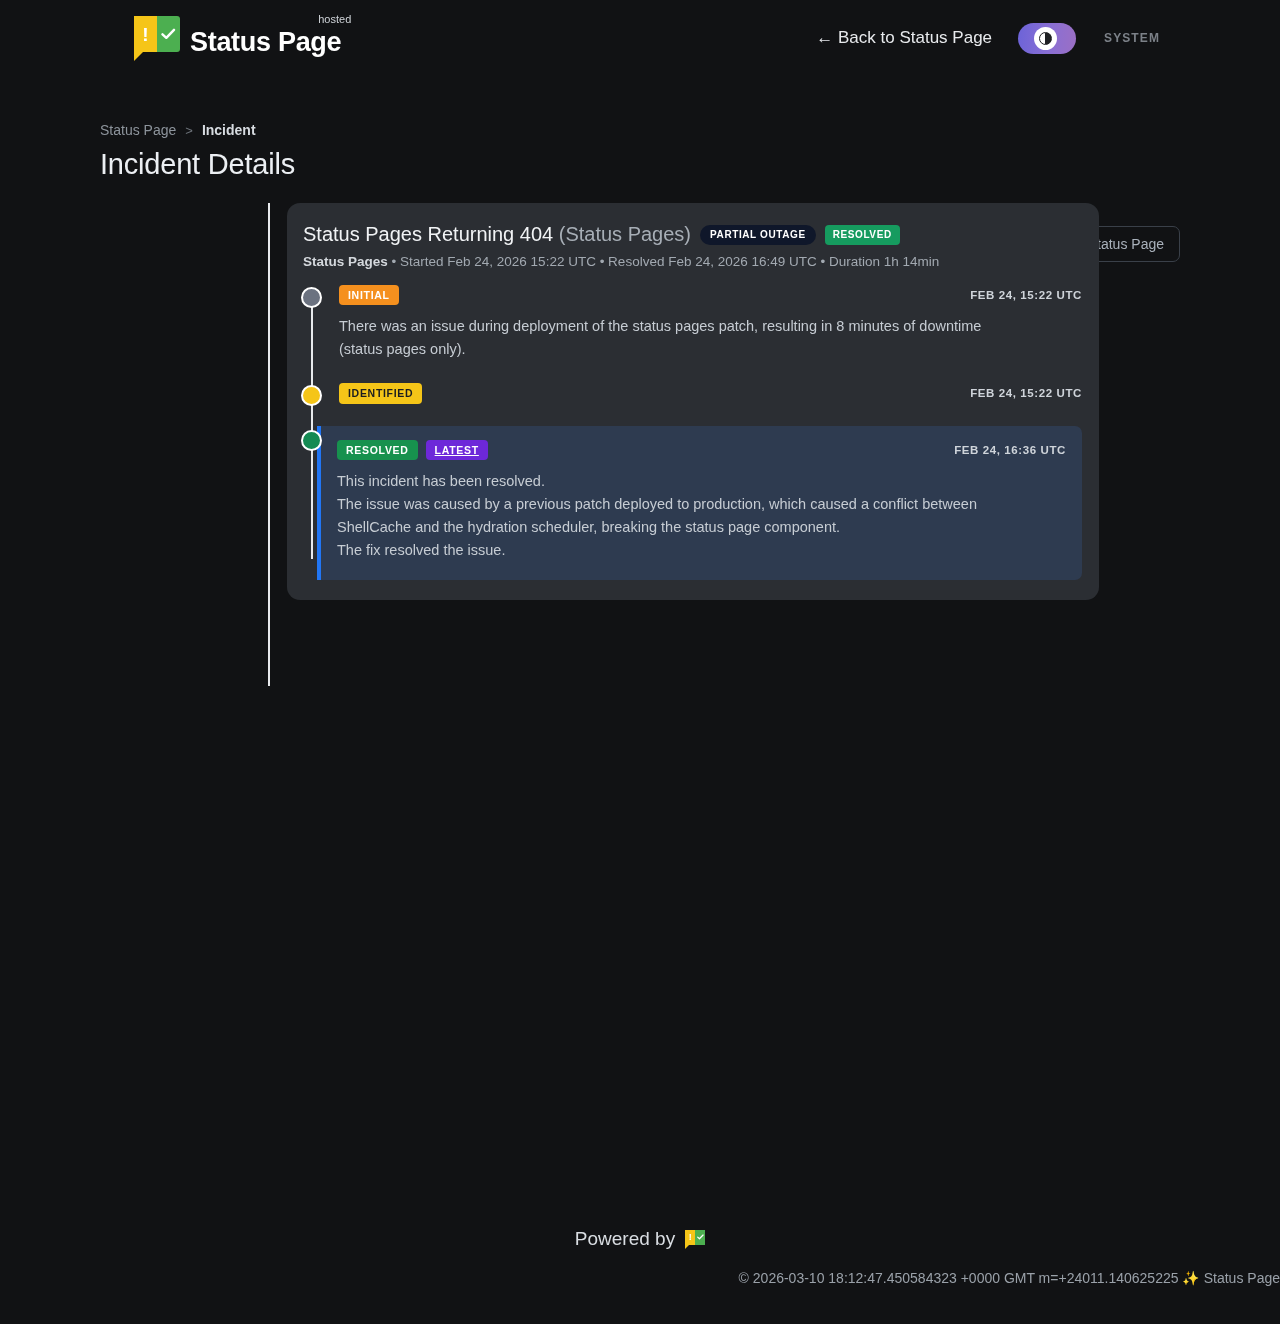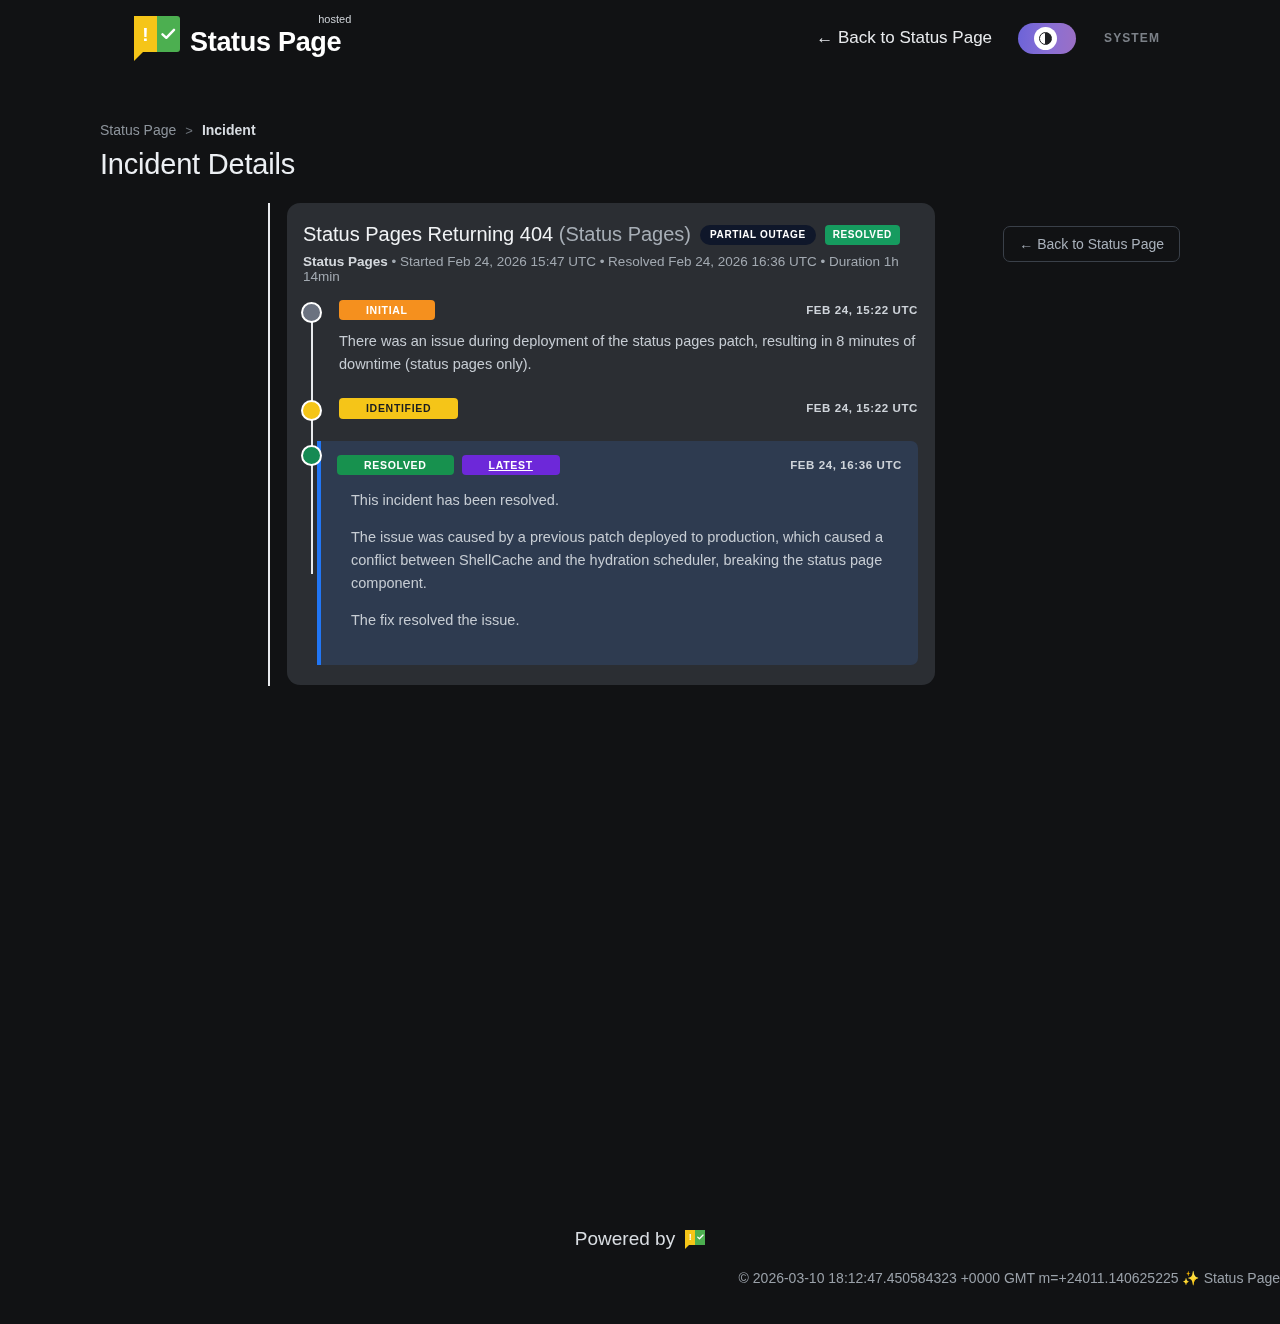--- a/index.html
+++ b/index.html
@@ -168,21 +168,21 @@
     left: 268px;
     top: 0;
     width: 2px;
     height: 483px;
     background: #e8eaed;
   }
 
   .incident-card {
     position: relative;
     margin-left: 187px;
-    width: 648px;
+    width: 812px;
     background: #2b2e33;
     border-radius: 13px;
     padding: 20px 17px 20px 14px;
   }
 
   .incident-title-row {
     display: flex;
     align-items: center;
     flex-wrap: wrap;
     gap: 9px;
@@ -258,21 +258,21 @@
     align-items: center;
     justify-content: space-between;
   }
 
   .tag {
     display: inline-block;
     font-size: 10.5px;
     font-weight: 700;
     letter-spacing: 0.7px;
     color: #ffffff;
-    padding: 4px 27px;
+    padding: 4px 9px;
     border-radius: 4px;
     line-height: 1.15;
   }
   .tag-initial    { background: #f5901e; }
   .tag-identified { background: #f5c518; color: #1b1d20; }
   .tag-monitoring { background: #22abc4; }
   .tag-resolved   { background: #17914e; }
   .tag-latest     { background: #6d28d9; text-decoration: underline; }
 
   .tl-time {
@@ -294,21 +294,21 @@
   
   .tl-entry.latest .tl-panel {
     background: #2e3b50;
     border-left: 4px solid #2176f5;
     border-radius: 0 7px 7px 0;
     padding: 14px 16px 18px 16px;
     margin-left: -22px;
   }
   .tl-entry.latest .tl-dot { background: #158a53; top: 4px; }
   .tl-entry.latest .tags { display: flex; gap: 8px; align-items: center; }
-  .tl-entry.latest .tl-body p { margin: 14px; }
+  .tl-entry.latest .tl-body p { margin: 0; }
 
   
   .site-footer {
     position: absolute;
     left: 0; right: 0;
     top: 1228px;
     text-align: right;
   }
   .powered {
     color: #d9dde2;
@@ -403,21 +403,21 @@
     <div class="incident-title-row">
       <span class="incident-title">
         <span>Status Pages Returning 404</span>
         <span class="svc">(Status Pages)</span>
       </span>
       <span class="pill pill-outage">PARTIAL OUTAGE</span>
       <span class="pill pill-resolved-top">RESOLVED</span>
     </div>
 
     <div class="incident-meta">
-      <b>Status Pages</b><span> • Started Feb 24, 2026 15:47 UTC • Resolved Feb 24, 2026 16:36 UTC • Duration 1h 14min</span>
+      <b>Status Pages</b><span> • Started Feb 24, 2026 15:22 UTC • Resolved Feb 24, 2026 16:49 UTC • Duration 1h 14min</span>
     </div>
 
     <div class="timeline">
       <div class="timeline-line"></div>
 
       <div class="tl-entry">
         <span class="tl-dot" style="background:#6b7280"></span>
         <div class="tl-head">
           <span class="tag tag-initial">INITIAL</span>
           <span class="tl-time">FEB 24, 15:22 UTC</span>

